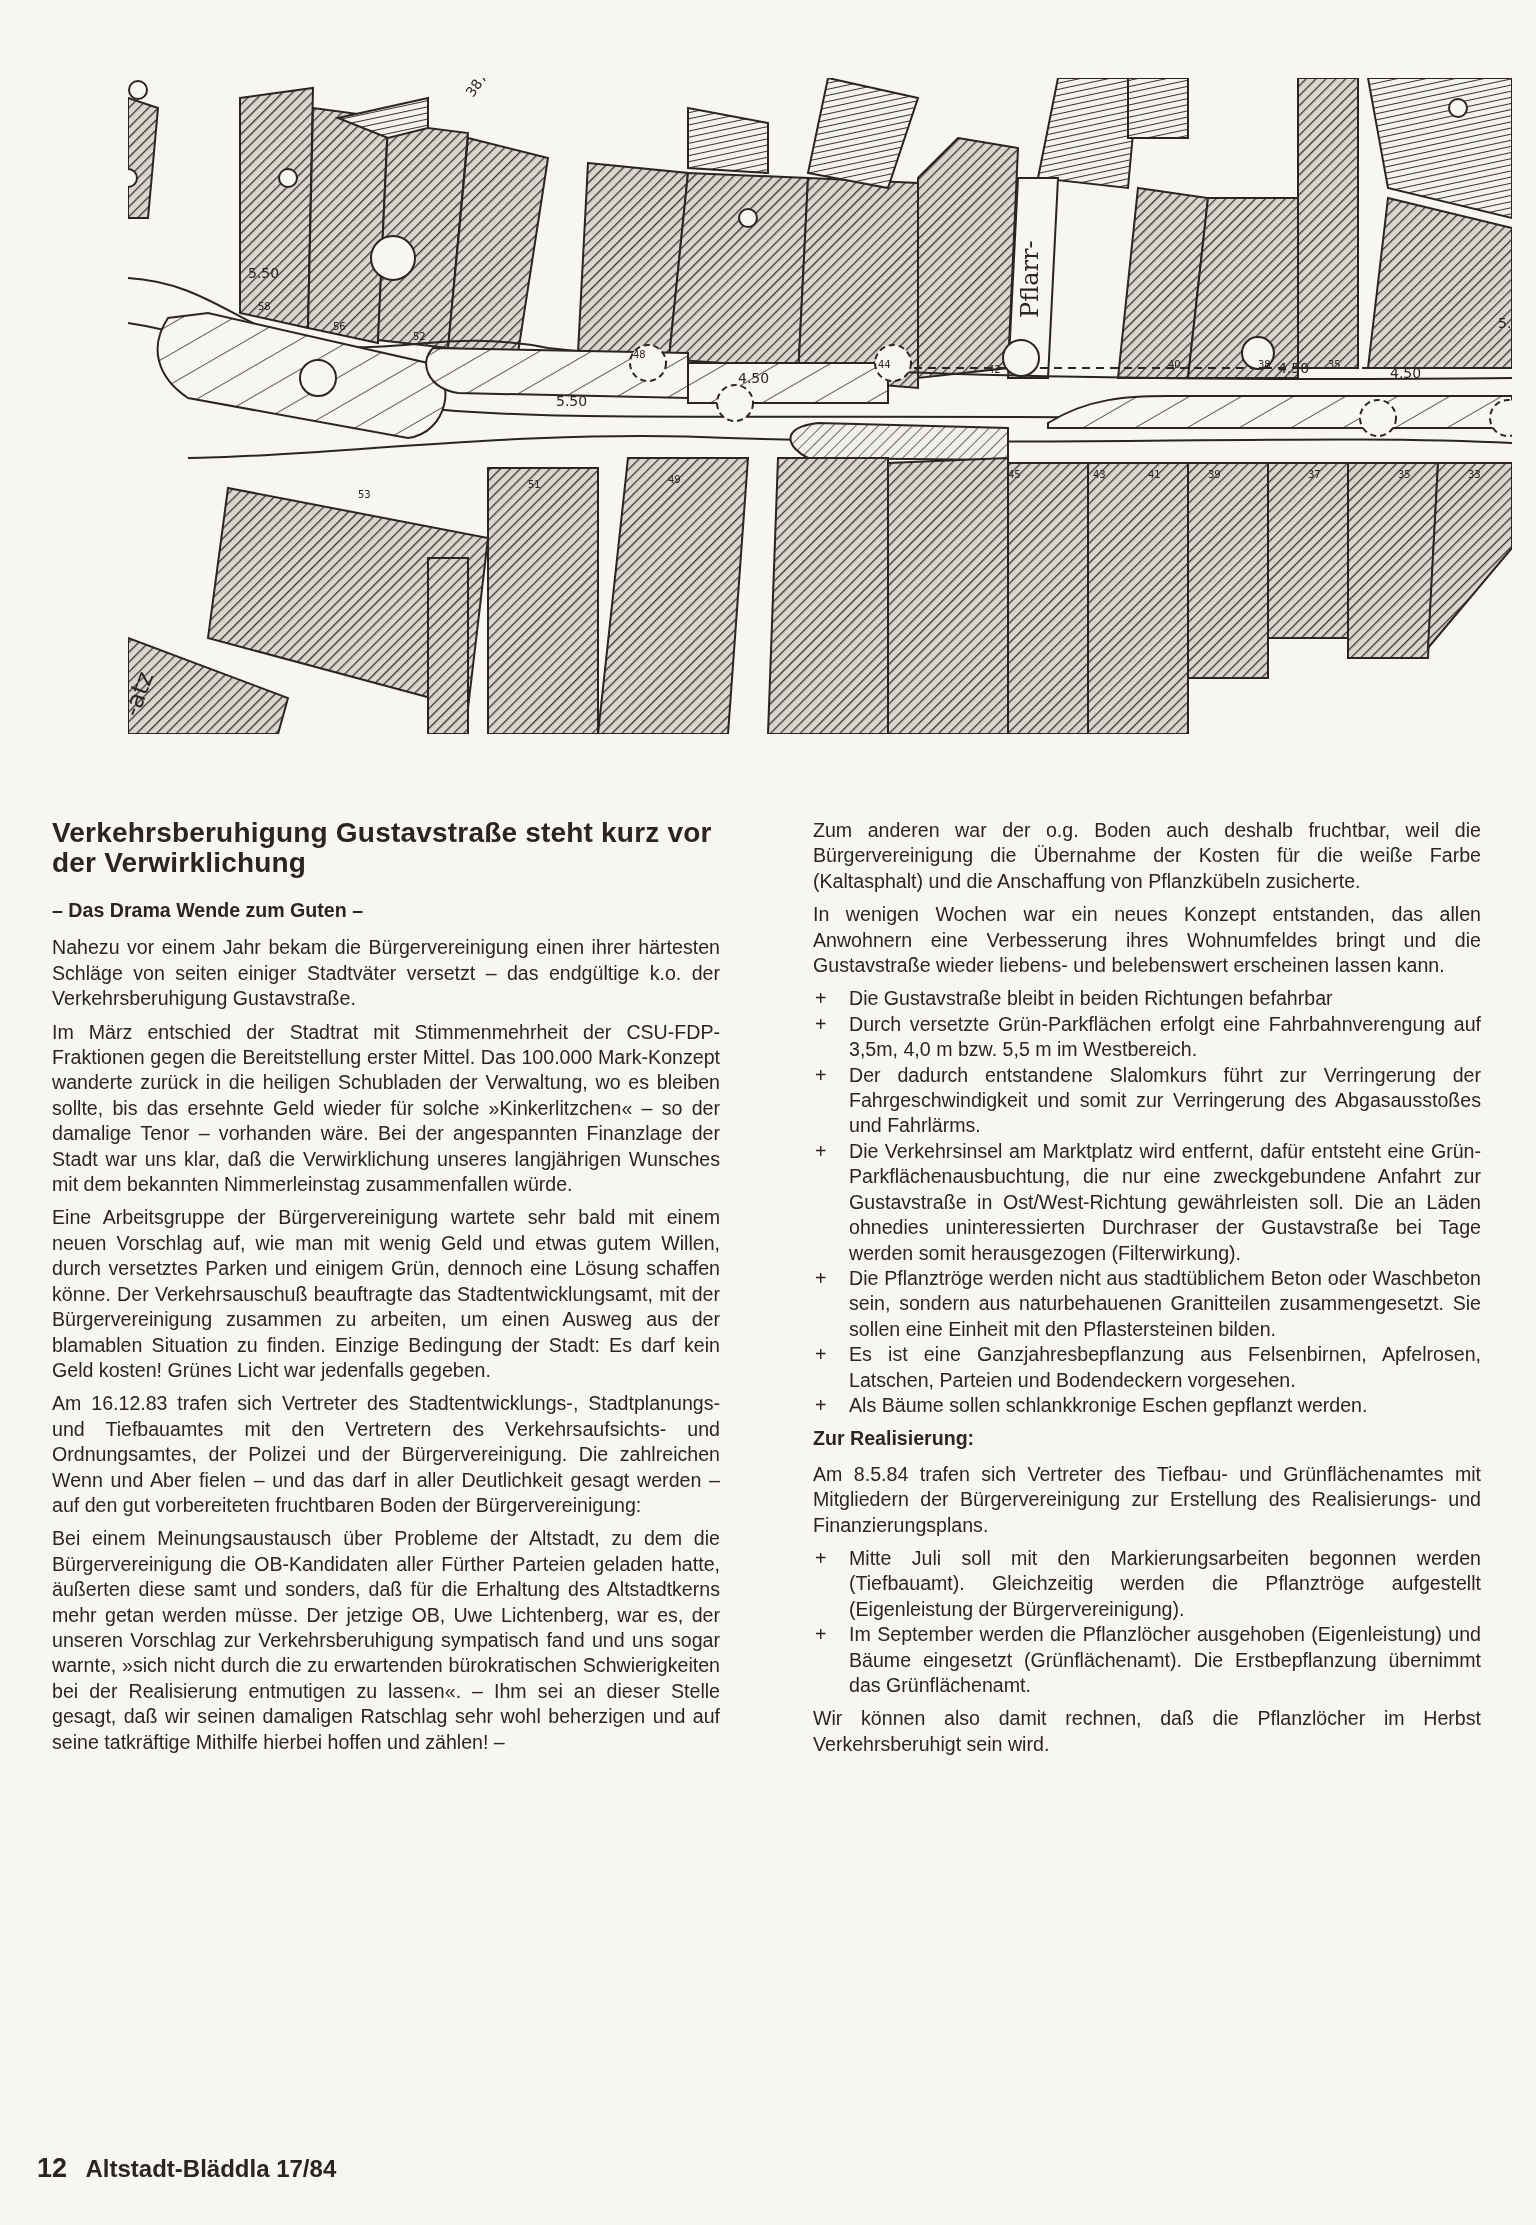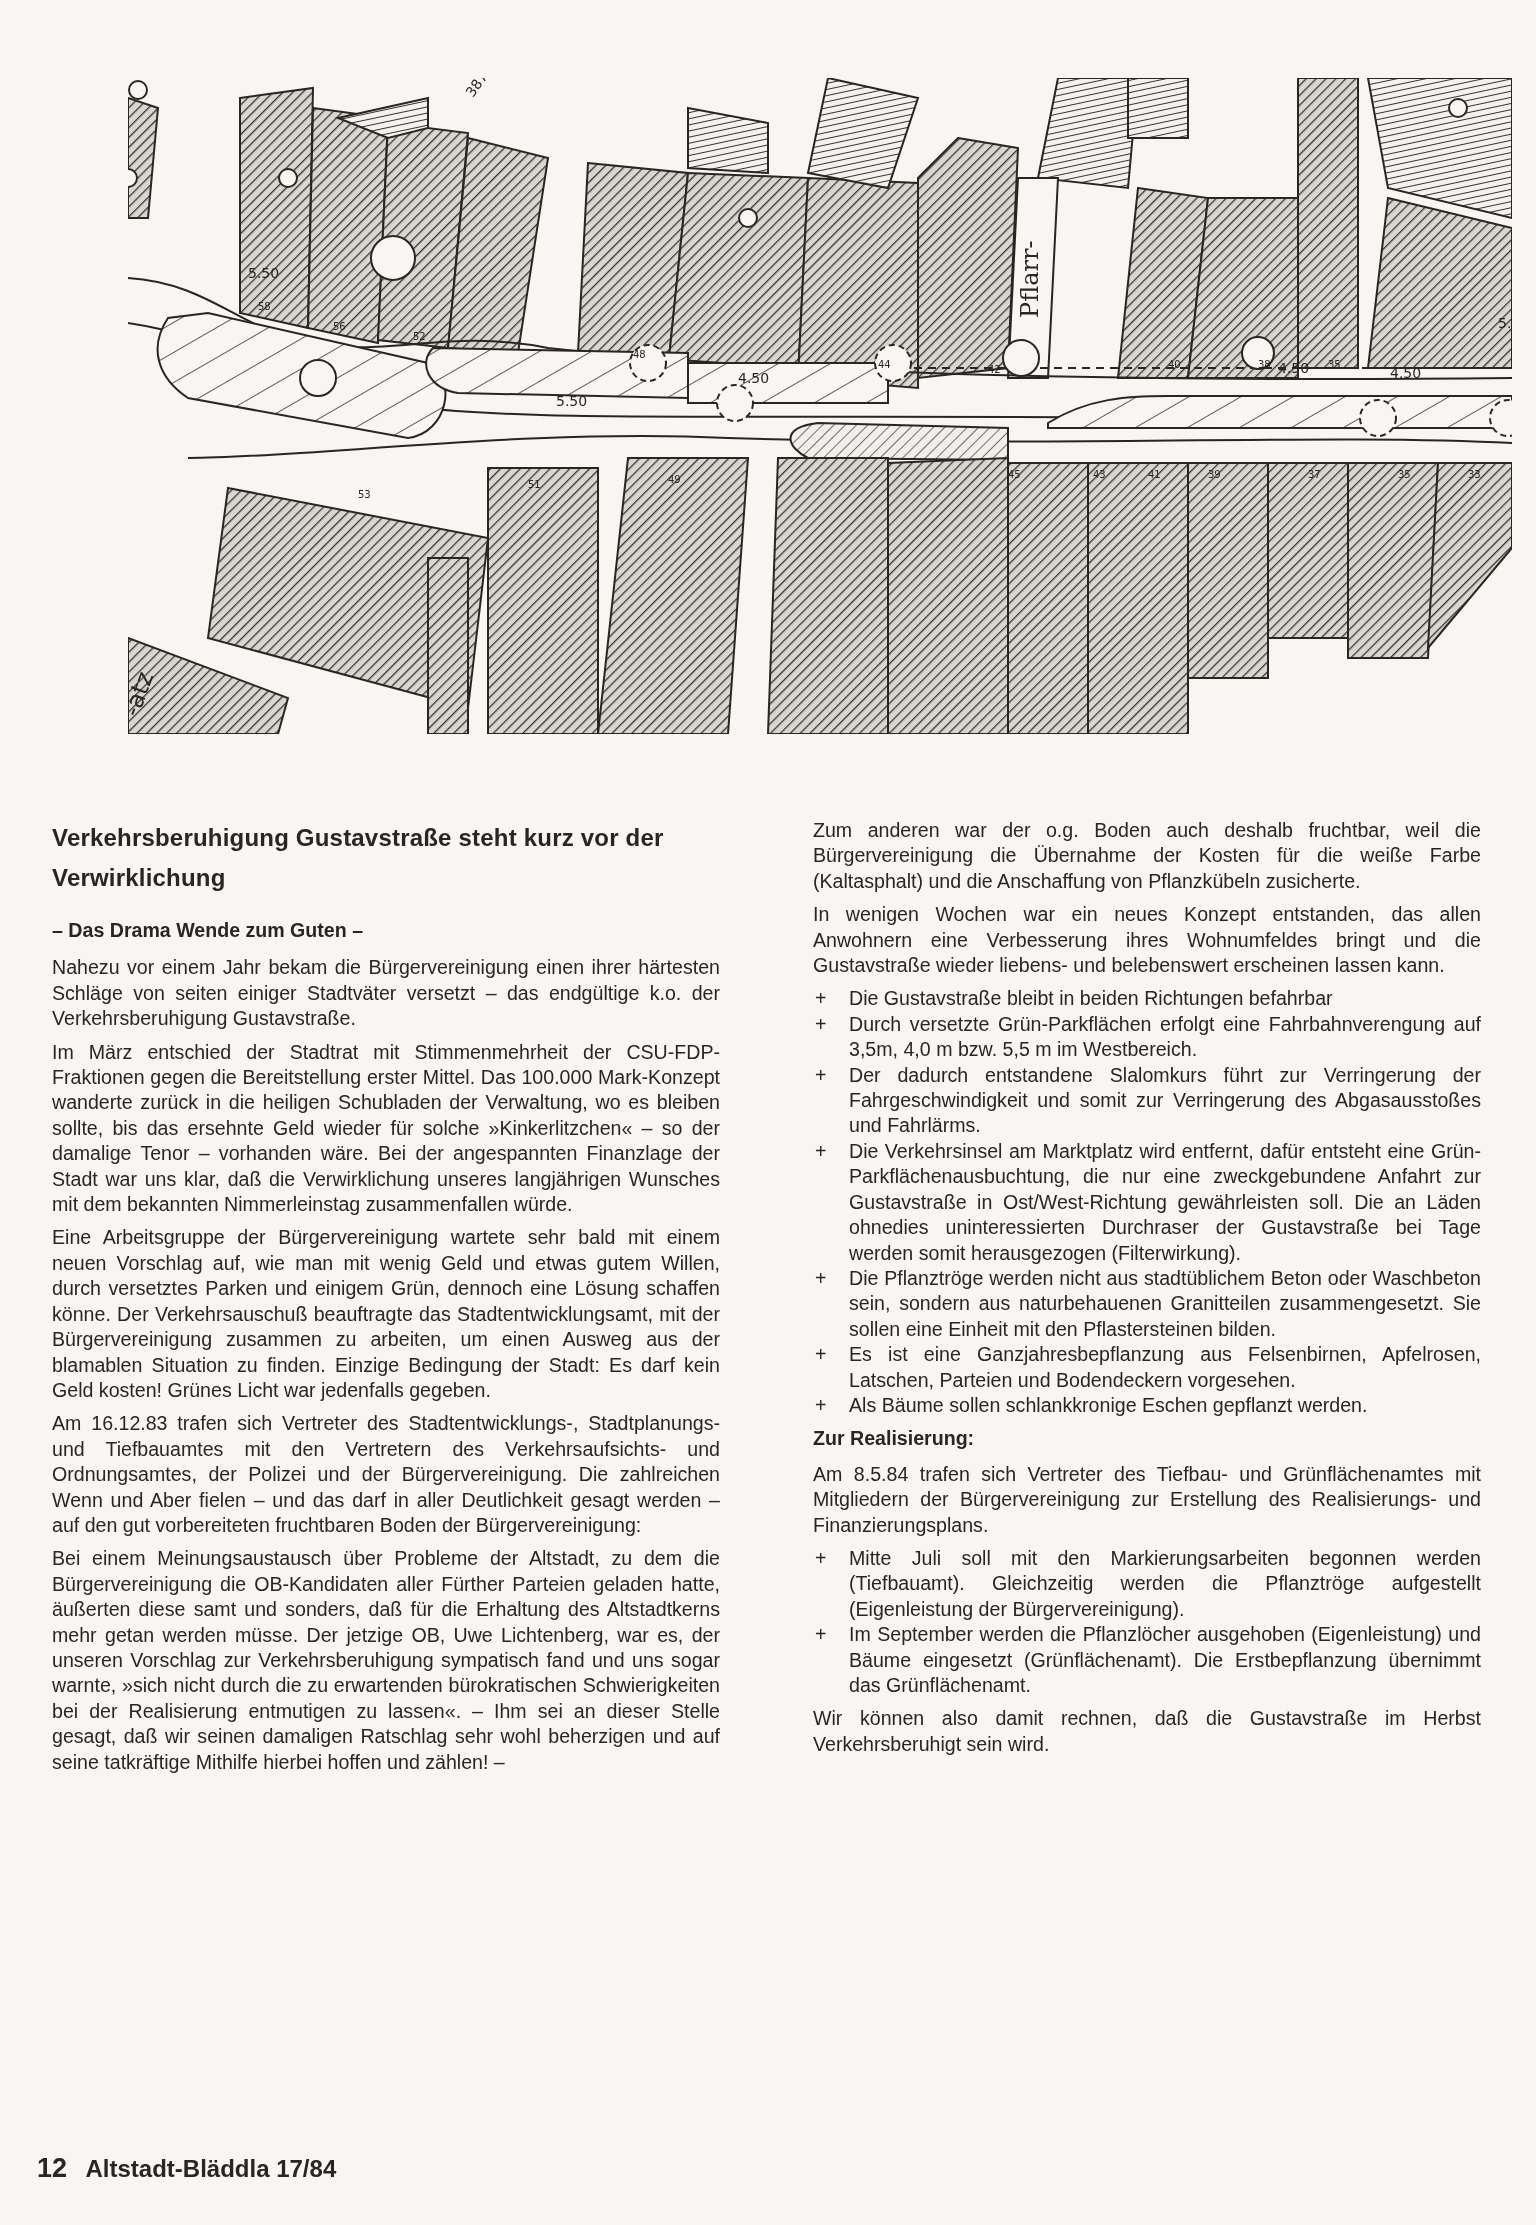--- a/index.html
+++ b/index.html
@@ -5,21 +5,21 @@
   html, body { margin: 0; padding: 0; }
   body {
     width: 1536px; height: 2225px; background: #f7f6f3; position: relative; overflow: hidden;
     font-family: "Liberation Sans", "DejaVu Sans", sans-serif; color: #2a2522;
   }
   #map { position: absolute; left: 128px; top: 78px; width: 1384px; height: 656px; }
   .col { position: absolute; top: 818px; width: 668px; font-size: 19.6px; line-height: 25.4px; }
   #col-left { left: 52px; }
   #col-right { left: 813px; }
   .col p { margin: 0 0 8px 0; text-align: justify; }
-  .title { font-weight: bold; font-size: 24px; line-height: 40px; margin: 0 0 20px 0; letter-spacing: 0.2px; }
+  .title { font-weight: bold; font-size: 28px; line-height: 30px; margin: 0 0 20px 0; letter-spacing: 0.2px; }
   .subtitle { font-weight: bold; font-size: 19.6px; margin: 0 0 12px 0; }
   .section { font-weight: bold; margin: 4px 0 10px 0 !important; }
   ul.plus { list-style: none; margin: 0 0 8px 0; padding: 0; }
   ul.plus li { position: relative; padding-left: 36px; text-align: justify; }
   ul.plus li .bullet { position: absolute; left: 2px; top: 0; font-weight: normal; }
   .footer { position: absolute; left: 37px; top: 2153px; font-weight: bold; }
   .footer .pg { font-size: 27px; margin-right: 14px; }
   .footer .mag { font-size: 24px; }
   .maplabel { font-family: "DejaVu Sans", sans-serif; font-size: 14px; fill: #2a2522; }
 </style>
@@ -181,19 +181,19 @@
     <li><span class="bullet">+</span><span>Die Pflanztröge werden nicht aus stadtüblichem Beton oder Waschbeton sein, sondern aus naturbehauenen Granitteilen zusammengesetzt. Sie sollen eine Einheit mit den Pflastersteinen bilden.</span></li>
     <li><span class="bullet">+</span><span>Es ist eine Ganzjahresbepflanzung aus Felsenbirnen, Apfelrosen, Latschen, Parteien und Bodendeckern vorgesehen.</span></li>
     <li><span class="bullet">+</span><span>Als Bäume sollen schlankkronige Eschen gepflanzt werden.</span></li>
   </ul>
   <p class="section">Zur Realisierung:</p>
   <p>Am 8.5.84 trafen sich Vertreter des Tiefbau- und Grünflächenamtes mit Mitgliedern der Bürgervereinigung zur Erstellung des Realisierungs- und Finanzierungsplans.</p>
   <ul class="plus">
     <li><span class="bullet">+</span><span>Mitte Juli soll mit den Markierungsarbeiten begonnen werden (Tiefbauamt). Gleichzeitig werden die Pflanztröge aufgestellt (Eigenleistung der Bürgervereinigung).</span></li>
     <li><span class="bullet">+</span><span>Im September werden die Pflanzlöcher ausgehoben (Eigenleistung) und Bäume eingesetzt (Grünflächenamt). Die Erstbepflanzung übernimmt das Grünflächenamt.</span></li>
   </ul>
-  <p>Wir können also damit rechnen, daß die Gustavstraße im Herbst Verkehrsberuhigt sein wird.</p>
+  <p>Wir können also damit rechnen, daß die Pflanzlöcher im Herbst Verkehrsberuhigt sein wird.</p>
 </div>
 
 <div class="footer">
   <span class="pg">12</span>
   <span class="mag">Altstadt-Bläddla 17/84</span>
 </div>
 
 </body></html>

